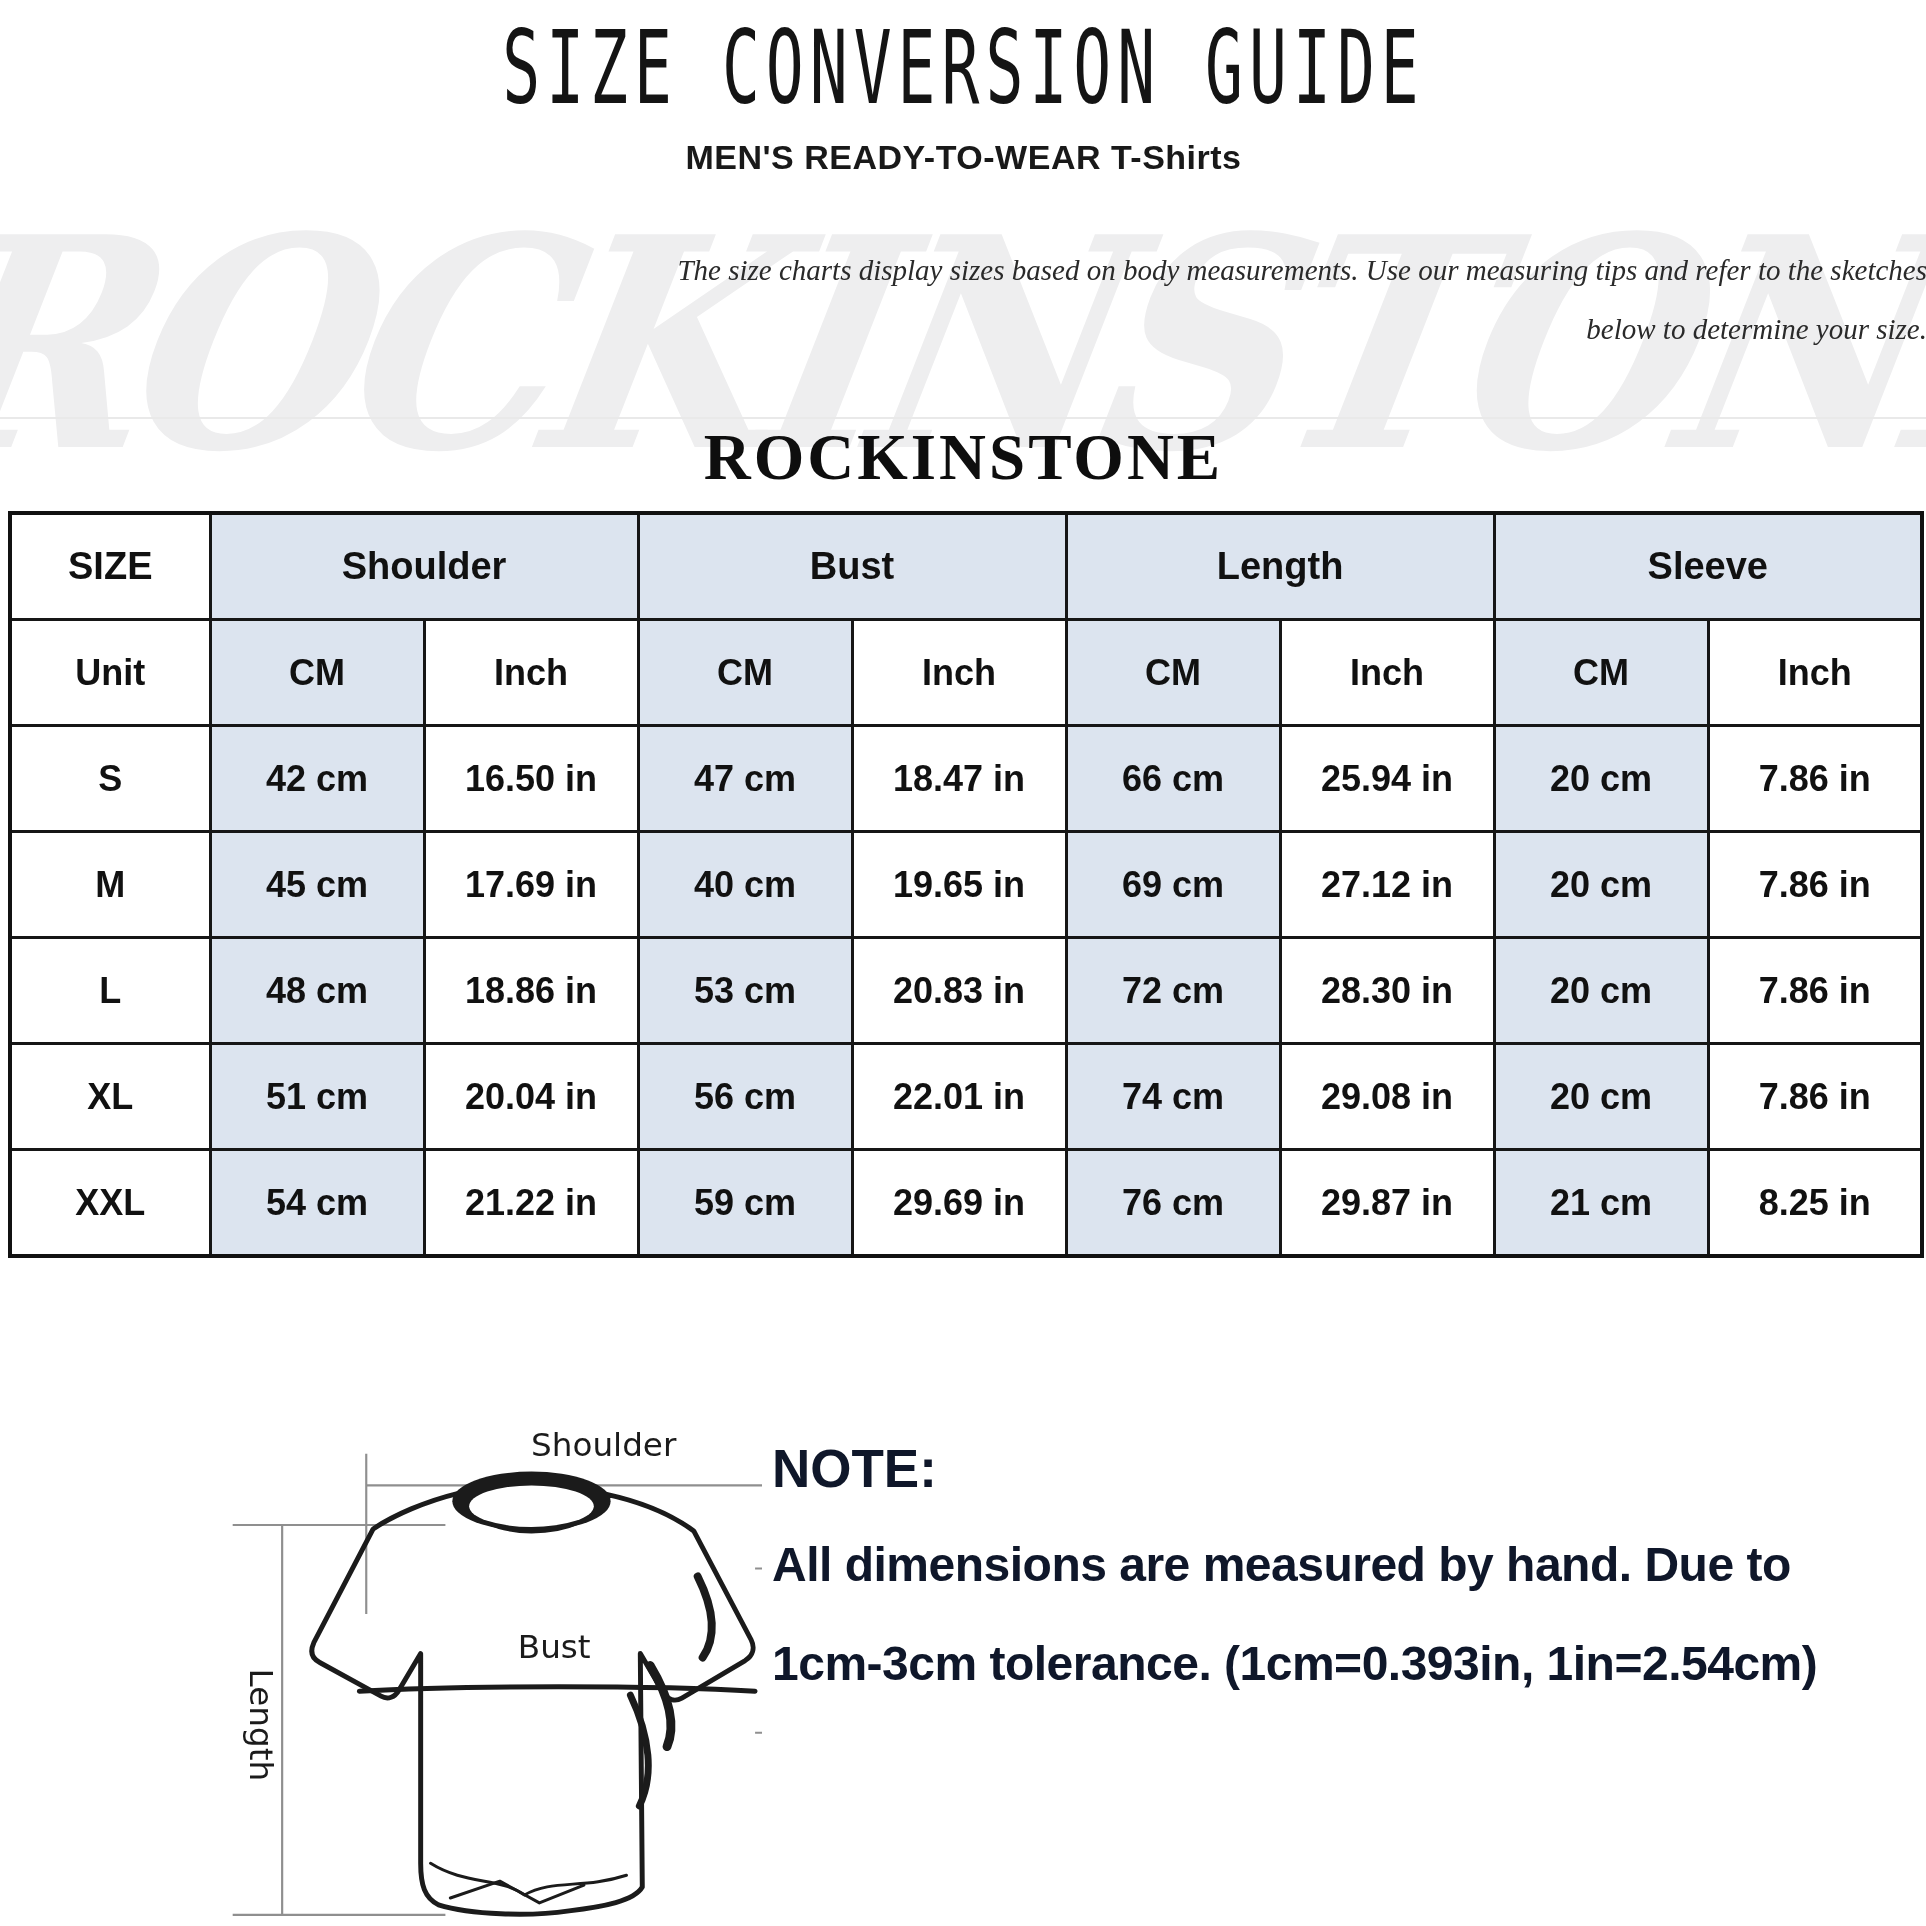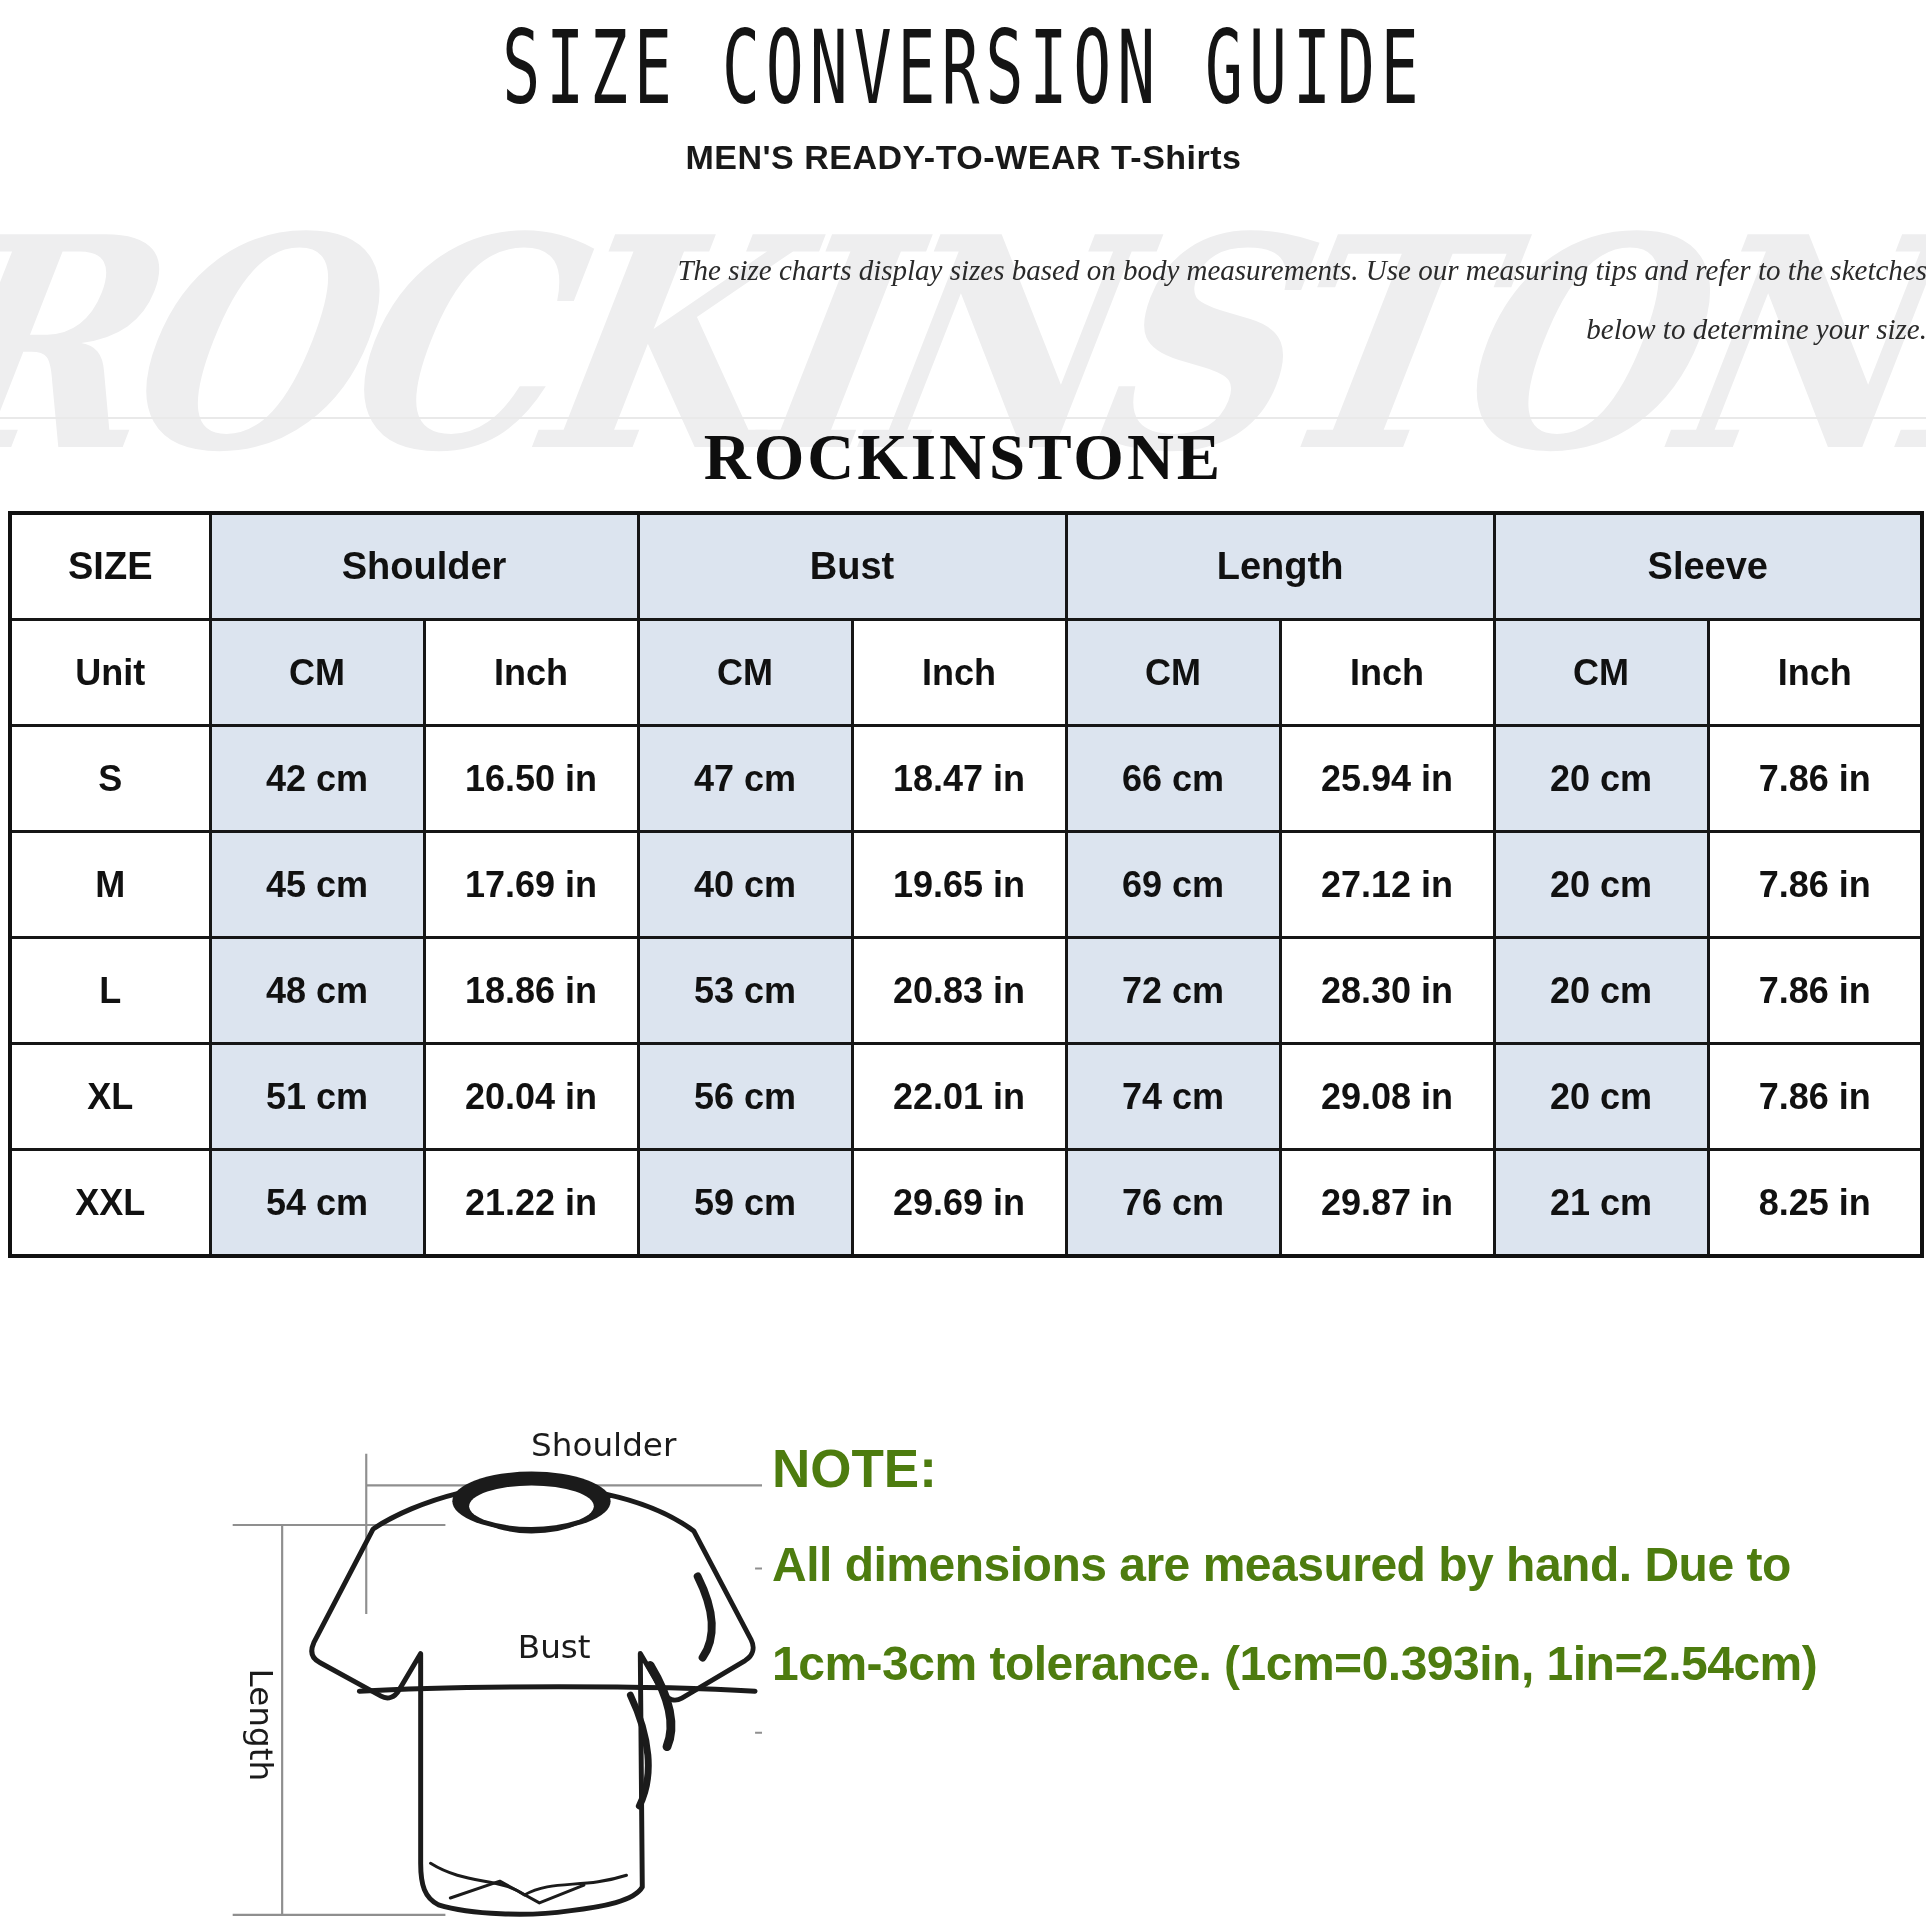--- a/index.html
+++ b/index.html
@@ -53,21 +53,21 @@
   }
   #size-table{border:4px solid #111;}
   tr.group-row th{height:103px;font-size:38px;}
   tr.unit-row td{height:103px;font-size:36px;}
   #size-table tbody td{height:103px;font-size:36px;}
   .bg-blue{background:#dce4ef;}
   .bg-white{background:#ffffff;}
   
   #note{
     top:1438px;left:772px;width:1119px;
-    font-weight:700;color:#4d7c0f;
+    font-weight:700;color:#0f172a;
   }
   #note .note-title{font-size:53px;margin:0 0 38px 0;}
   #note .note-line{font-size:48px;margin:0 0 44px 0;letter-spacing:-0.5px;white-space:nowrap;}
   
   #diagram{top:1398px;left:203px;width:559px;height:529px;}
   #diagram svg{display:block;}
   .dim-line{stroke:#8f8f8f;stroke-width:2.2;fill:none;}
   .sketch{stroke:#1b1b1b;fill:none;stroke-linejoin:round;stroke-linecap:round;}
   .sketch-label{
     font-family:"DejaVu Sans",sans-serif;font-size:33px;fill:#1b1b1b;

